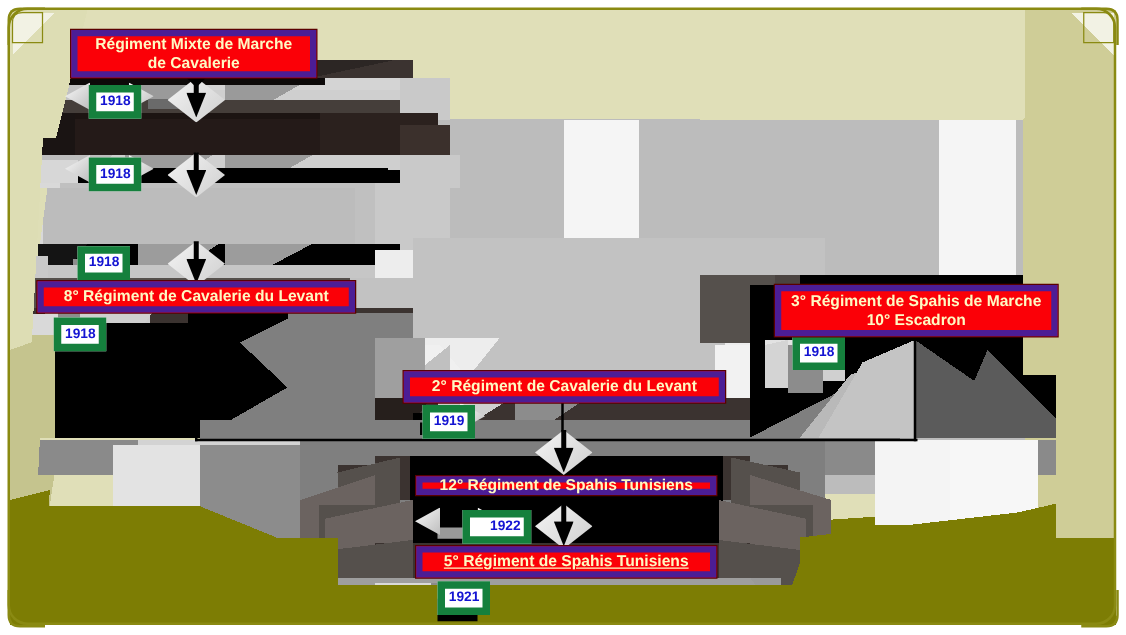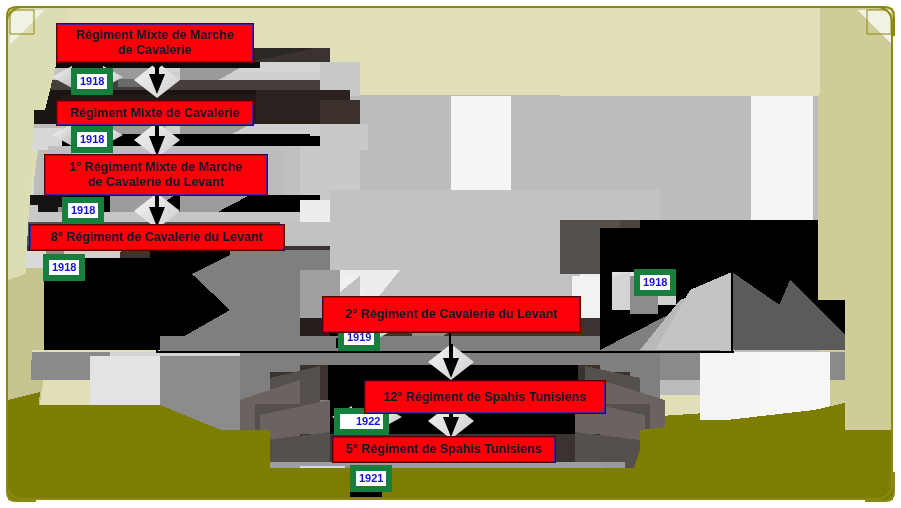--- a/index.html
+++ b/index.html
@@ -60,23 +60,23 @@
     background:linear-gradient(135deg,#fafafa,#bdbdbd);
   }
   .year-wing.left{clip-path:polygon(100% 0%,100% 100%,0% 50%);}
   .year-wing.right{clip-path:polygon(0% 0%,0% 100%,100% 50%);}
   .year-stub{position:absolute;z-index:13;background:#000;}
 
   
   .unit{
     position:absolute;z-index:20;
     background:#fb0007;
-    border:1px solid #4c1d95;
+    border:5px solid #4c1d95;
     box-shadow:0 0 0 1px #5a0000;
-    color:#0f172a;
+    color:#fef9c3;
     font-weight:bold;
     font-size:12.5px;
     line-height:15px;
     text-align:center;
     display:flex;align-items:center;justify-content:center;
     font-family:"Liberation Sans",sans-serif;
     padding:2px 6px;
     box-sizing:border-box;
     white-space:pre-line;
   }
@@ -348,41 +348,40 @@
 
   <div class="year" style="left:634px;top:269px;">1918</div>
 
   <div class="year-wing right" style="left:368px;top:322px;"></div>
   <div class="year-stub" style="left:336px;top:338px;width:42px;height:10px;background:#000;z-index:13;"></div>
   <div class="year" style="left:338px;top:324px;">1919</div>
 
   <div class="year-wing left" style="left:332px;top:406px;"></div>
   <div class="year-wing right" style="left:382px;top:406px;"></div>
   <div class="year-stub" style="left:350px;top:422px;width:36px;height:9px;background:#9a9a9a;z-index:13;"></div>
-  <div class="year" style="left:334px;top:408px;padding-left:16px;">1922</div>
+  <div class="year" style="left:370px;top:408px;padding-left:16px;">1922</div>
 
   <div class="year-stub" style="left:350px;top:479px;width:32px;height:18px;background:#000;z-index:13;"></div>
   <div class="year" style="left:350px;top:465px;">1921</div>
 
   <div class="unit" style="left:57px;top:24px;width:196px;height:38px;">Régiment Mixte de Marche
 de Cavalerie</div>
 
-  <div class="unit" style="left:57px;top:101px;width:196px;height:24px;">Régiment Mixte de Cavalerie</div>
-
-  <div class="unit" style="left:45px;top:155px;width:222px;height:40px;">1° Régiment Mixte de Marche
-de Cavalerie du Levant</div>
+
 
   <div class="unit" style="left:30px;top:225px;width:254px;height:25px;">8° Régiment de Cavalerie du Levant</div>
 
-
-  <div class="unit" style="left:323px;top:297px;width:257px;height:35px;">2° Régiment de Cavalerie du Levant</div>
-
-  <div class="unit" style="left:333px;top:381px;width:240px;height:32px;margin-left:32px;">12° Régiment de Spahis Tunisiens</div>
-
-  <div class="unit" style="left:333px;top:437px;width:222px;height:25px;">5° Régiment de Spahis Tunisiens</div>
+  <div class="unit" style="left:620px;top:228px;width:226px;height:41px;">3° Régiment de Spahis de Marche
+10° Escadron</div>
+
+  <div class="unit" style="left:323px;top:297px;width:257px;height:25px;">2° Régiment de Cavalerie du Levant</div>
+
+  <div class="unit" style="left:333px;top:381px;width:240px;height:15px;">12° Régiment de Spahis Tunisiens</div>
+
+  <div class="unit" style="left:333px;top:437px;width:240px;height:25px;text-decoration:underline;">5° Régiment de Spahis Tunisiens</div>
 
   <div class="frame-line"></div>
 
   <svg class="corner-fold" style="left:4px;top:4px;" width="34" height="34" viewBox="0 0 34 34">
     <path d="M2,32 L2,12 Q2,2 12,2 L32,2 L32,4 L12,4 Q4,4 4,12 L4,32 Z" fill="#8a8a12"></path>
     <path d="M6,30 L6,14 Q6,6 14,6 L30,6 L30,30 Z" fill="none" stroke="#8a8a12" stroke-width="1"></path>
   </svg>
 
   <svg class="corner-fold" style="left:863px;top:4px;" width="34" height="34" viewBox="0 0 34 34">
     <path d="M32,32 L32,12 Q32,2 22,2 L2,2 L2,4 L22,4 Q30,4 30,12 L30,32 Z" fill="#8a8a12"></path>

